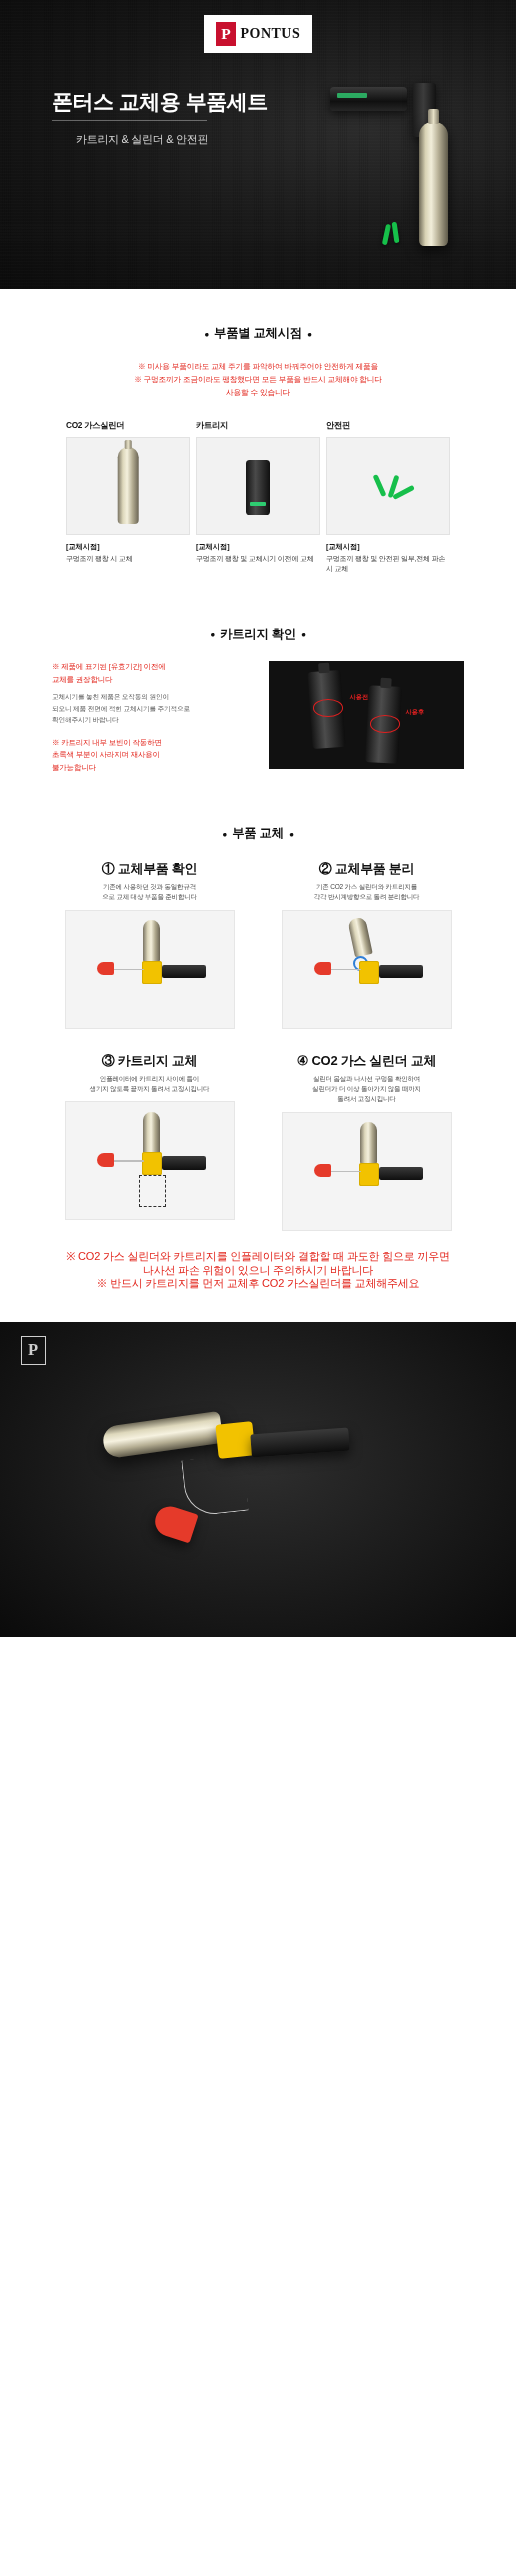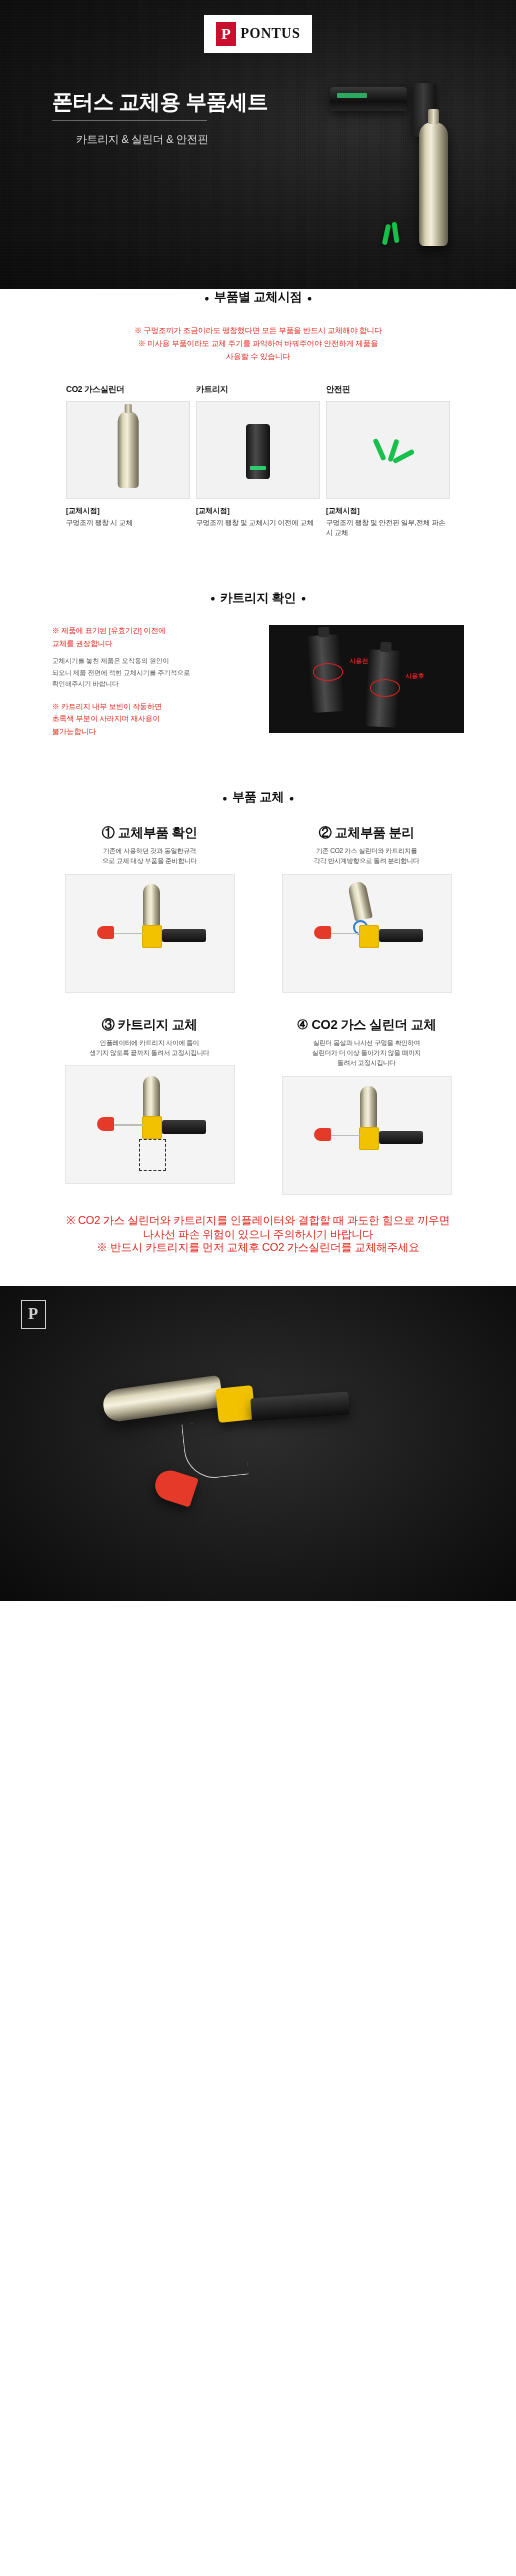--- a/index.html
+++ b/index.html
@@ -460,28 +460,28 @@
 
   <div class="hero-prod hero-cart"></div>
   <div class="hero-prod hero-cart2"></div>
   <div class="hero-prod hero-cyl"></div>
   <div class="hero-prod hero-pin">
     <span></span>
     <span></span>
   </div>
 </div>
 
-<div class="section" style="">
+<div class="section" style="padding-top:36px;">
   <div class="sec-title">
     <span class="dot">●</span><span>부품별 교체시점</span><span class="dot">●</span>
   </div>
 
   <div class="warn-block">
+    <div class="warn-line">※ 미사용 부품이라도 교체 주기를 파악하여 바꿔주어야 안전하게 제품을</div>
     <div class="warn-line">※ 구멍조끼가 조금이라도 팽창했다면 모든 부품을 반드시 교체해야 합니다</div>
-    <div class="warn-line">※ 미사용 부품이라도 교체 주기를 파악하여 바꿔주어야 안전하게 제품을</div>
     <div class="warn-line">사용할 수 있습니다</div>
   </div>
 
   <div class="cards">
 
     <div class="card">
       <div class="card-name">CO2 가스실린더</div>
       <div class="card-img">
         <div class="art-cyl"></div>
       </div>

